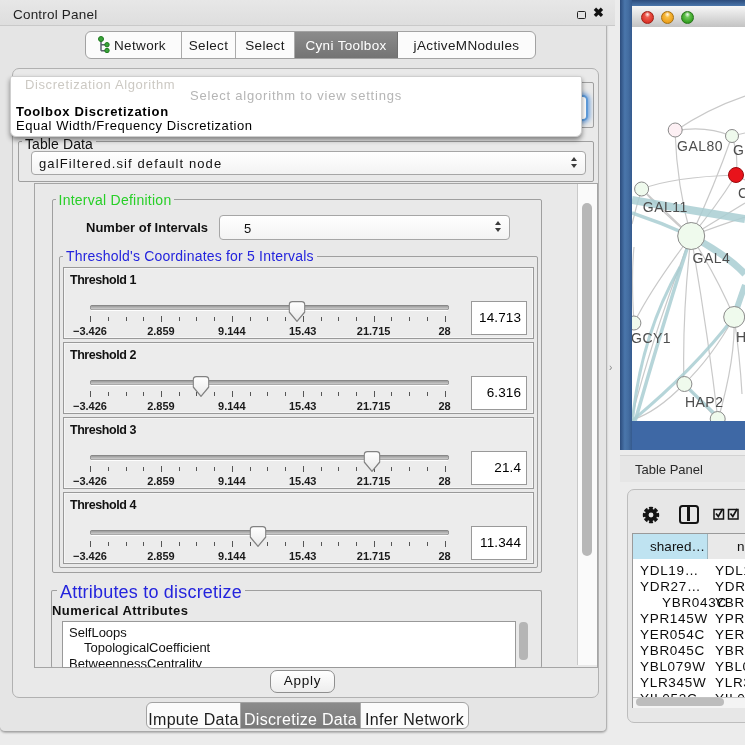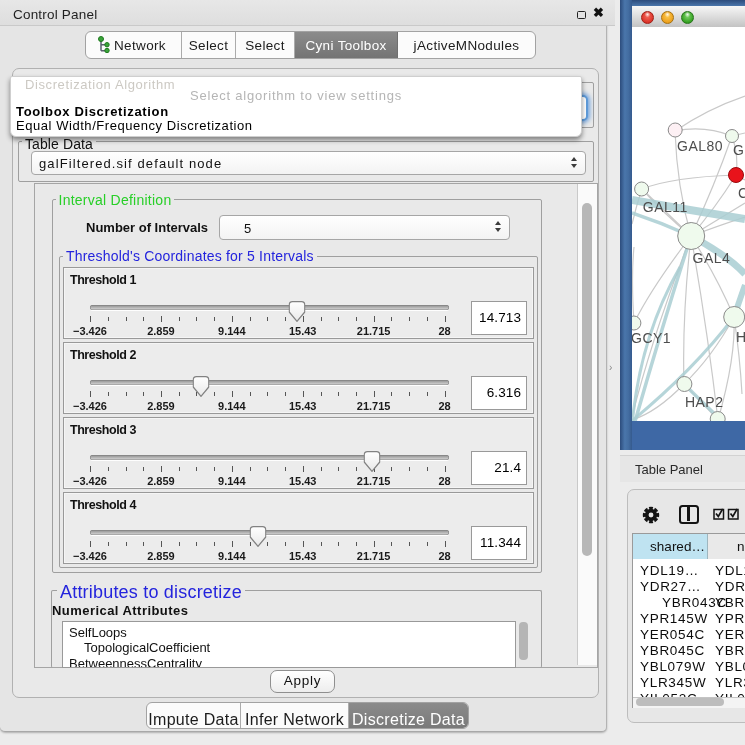--- a/index.html
+++ b/index.html
@@ -317,22 +317,22 @@
   <div style="margin:3px 0 0 6px;">SelfLoops</div>
   <div style="margin:0 0 0 21px;">TopologicalCoefficient</div>
   <div style="margin:0 8px 0 6px;">BetweennessCentrality</div>
 </div>
 <div class="abs" style="left:519px;top:622px;width:8.5px;height:38px;background:#b5b5b5;border-radius:4px;"></div>
 
 <div class="abs" id="applybtn">Apply</div>
 
 <div class="abs" id="bottabs">
   <div class="btab" style="width:93px;">Impute Data</div>
+  <div class="btab sel" style="width:119px;">Discretize Data</div>
   <div class="btab" style="width:107px;">Infer Network</div>
-  <div class="btab sel" style="width:119px;">Discretize Data</div>
 </div>
 
 <div class="abs" id="popup">
   <div id="pop1">Select algorithm to view settings</div>
   <div id="pop2">Toolbox Discretization</div>
   <div id="pop3">Equal Width/Frequency Discretization</div>
 </div>
 <div class="abs" id="ghost">Discretization Algorithm</div>
 
 <div class="abs" id="netwin"></div>

